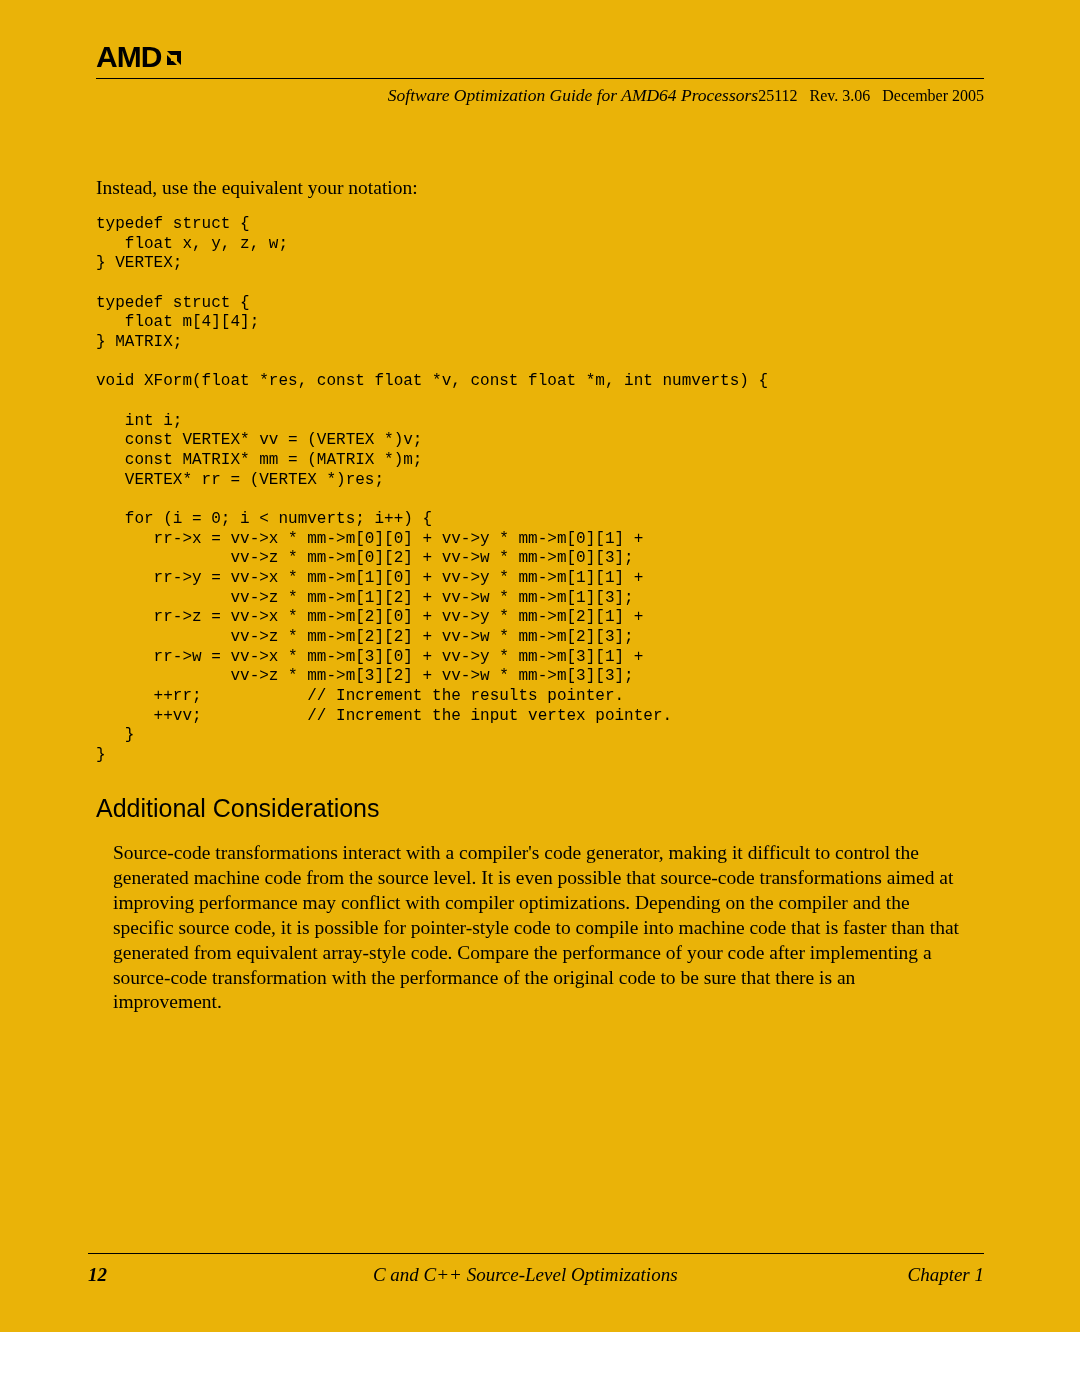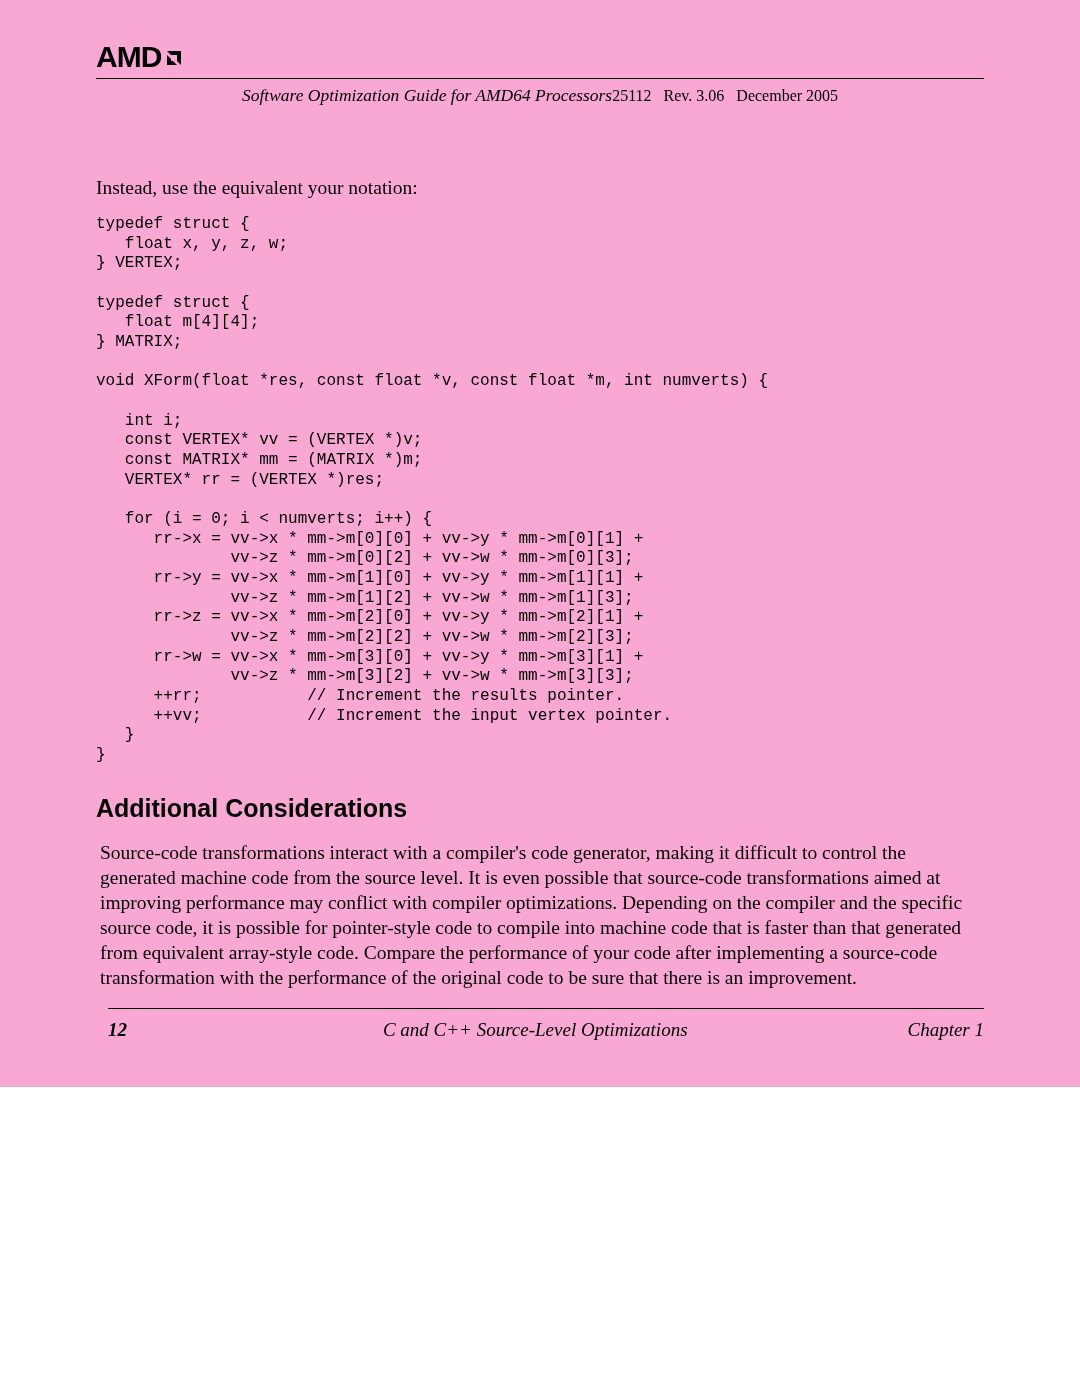--- a/index.html
+++ b/index.html
@@ -6,24 +6,24 @@
   html, body {
     margin: 0;
     padding: 0;
     background: #fff;
     font-family: "Times New Roman", Times, serif;
     color: #000;
   }
   .page {
     box-sizing: border-box;
     width: 1080px;
-    height: 1087px;
+    height: 1332px;
     padding: 40px 96px 50px 96px;
     position: relative;
-    background: #f9a8d4;
+    background: #eab308;
   }
 
   
   .brand {
     font-family: Arial, Helvetica, sans-serif;
     font-weight: 900;
     font-size: 30px;
     letter-spacing: -1px;
     display: flex;
     align-items: baseline;
@@ -33,21 +33,21 @@
     display: inline-block;
     transform: translateY(2px);
   }
   .hr-top {
     border: none;
     border-top: 1px solid #000;
     margin: 4px 0 6px 0;
   }
   .header-line {
     display: flex;
-    justify-content: center;
+    justify-content: flex-end;
     align-items: baseline;
     font-size: 17.5px;
     margin-bottom: 70px;
   }
   .doc-title-italic {
     font-style: italic;
   }
   .doc-meta {
     font-family: "Times New Roman", Times, serif;
     font-size: 16px;
@@ -66,37 +66,37 @@
     font-family: "Courier New", Courier, monospace;
     font-size: 16px;
     line-height: 1.23;
     white-space: pre;
     margin: 0 0 28px 0;
   }
 
   
   .section-heading {
     font-family: Arial, Helvetica, sans-serif;
-    font-weight: 700;
+    font-weight: 400;
     font-size: 25px;
     margin: 12px 0 18px 0;
   }
 
   
   .para {
     font-size: 19.5px;
     line-height: 1.28;
-    margin: 4px;
+    margin: 17px;
     text-align: left;
   }
 
   
   .footer {
     position: absolute;
-    left: 108px;
+    left: 88px;
     right: 96px;
     bottom: 46px;
   }
   .hr-bottom {
     border: none;
     border-top: 1px solid #000;
     margin: 0 0 10px 0;
   }
   .footer-line {
     display: flex;

